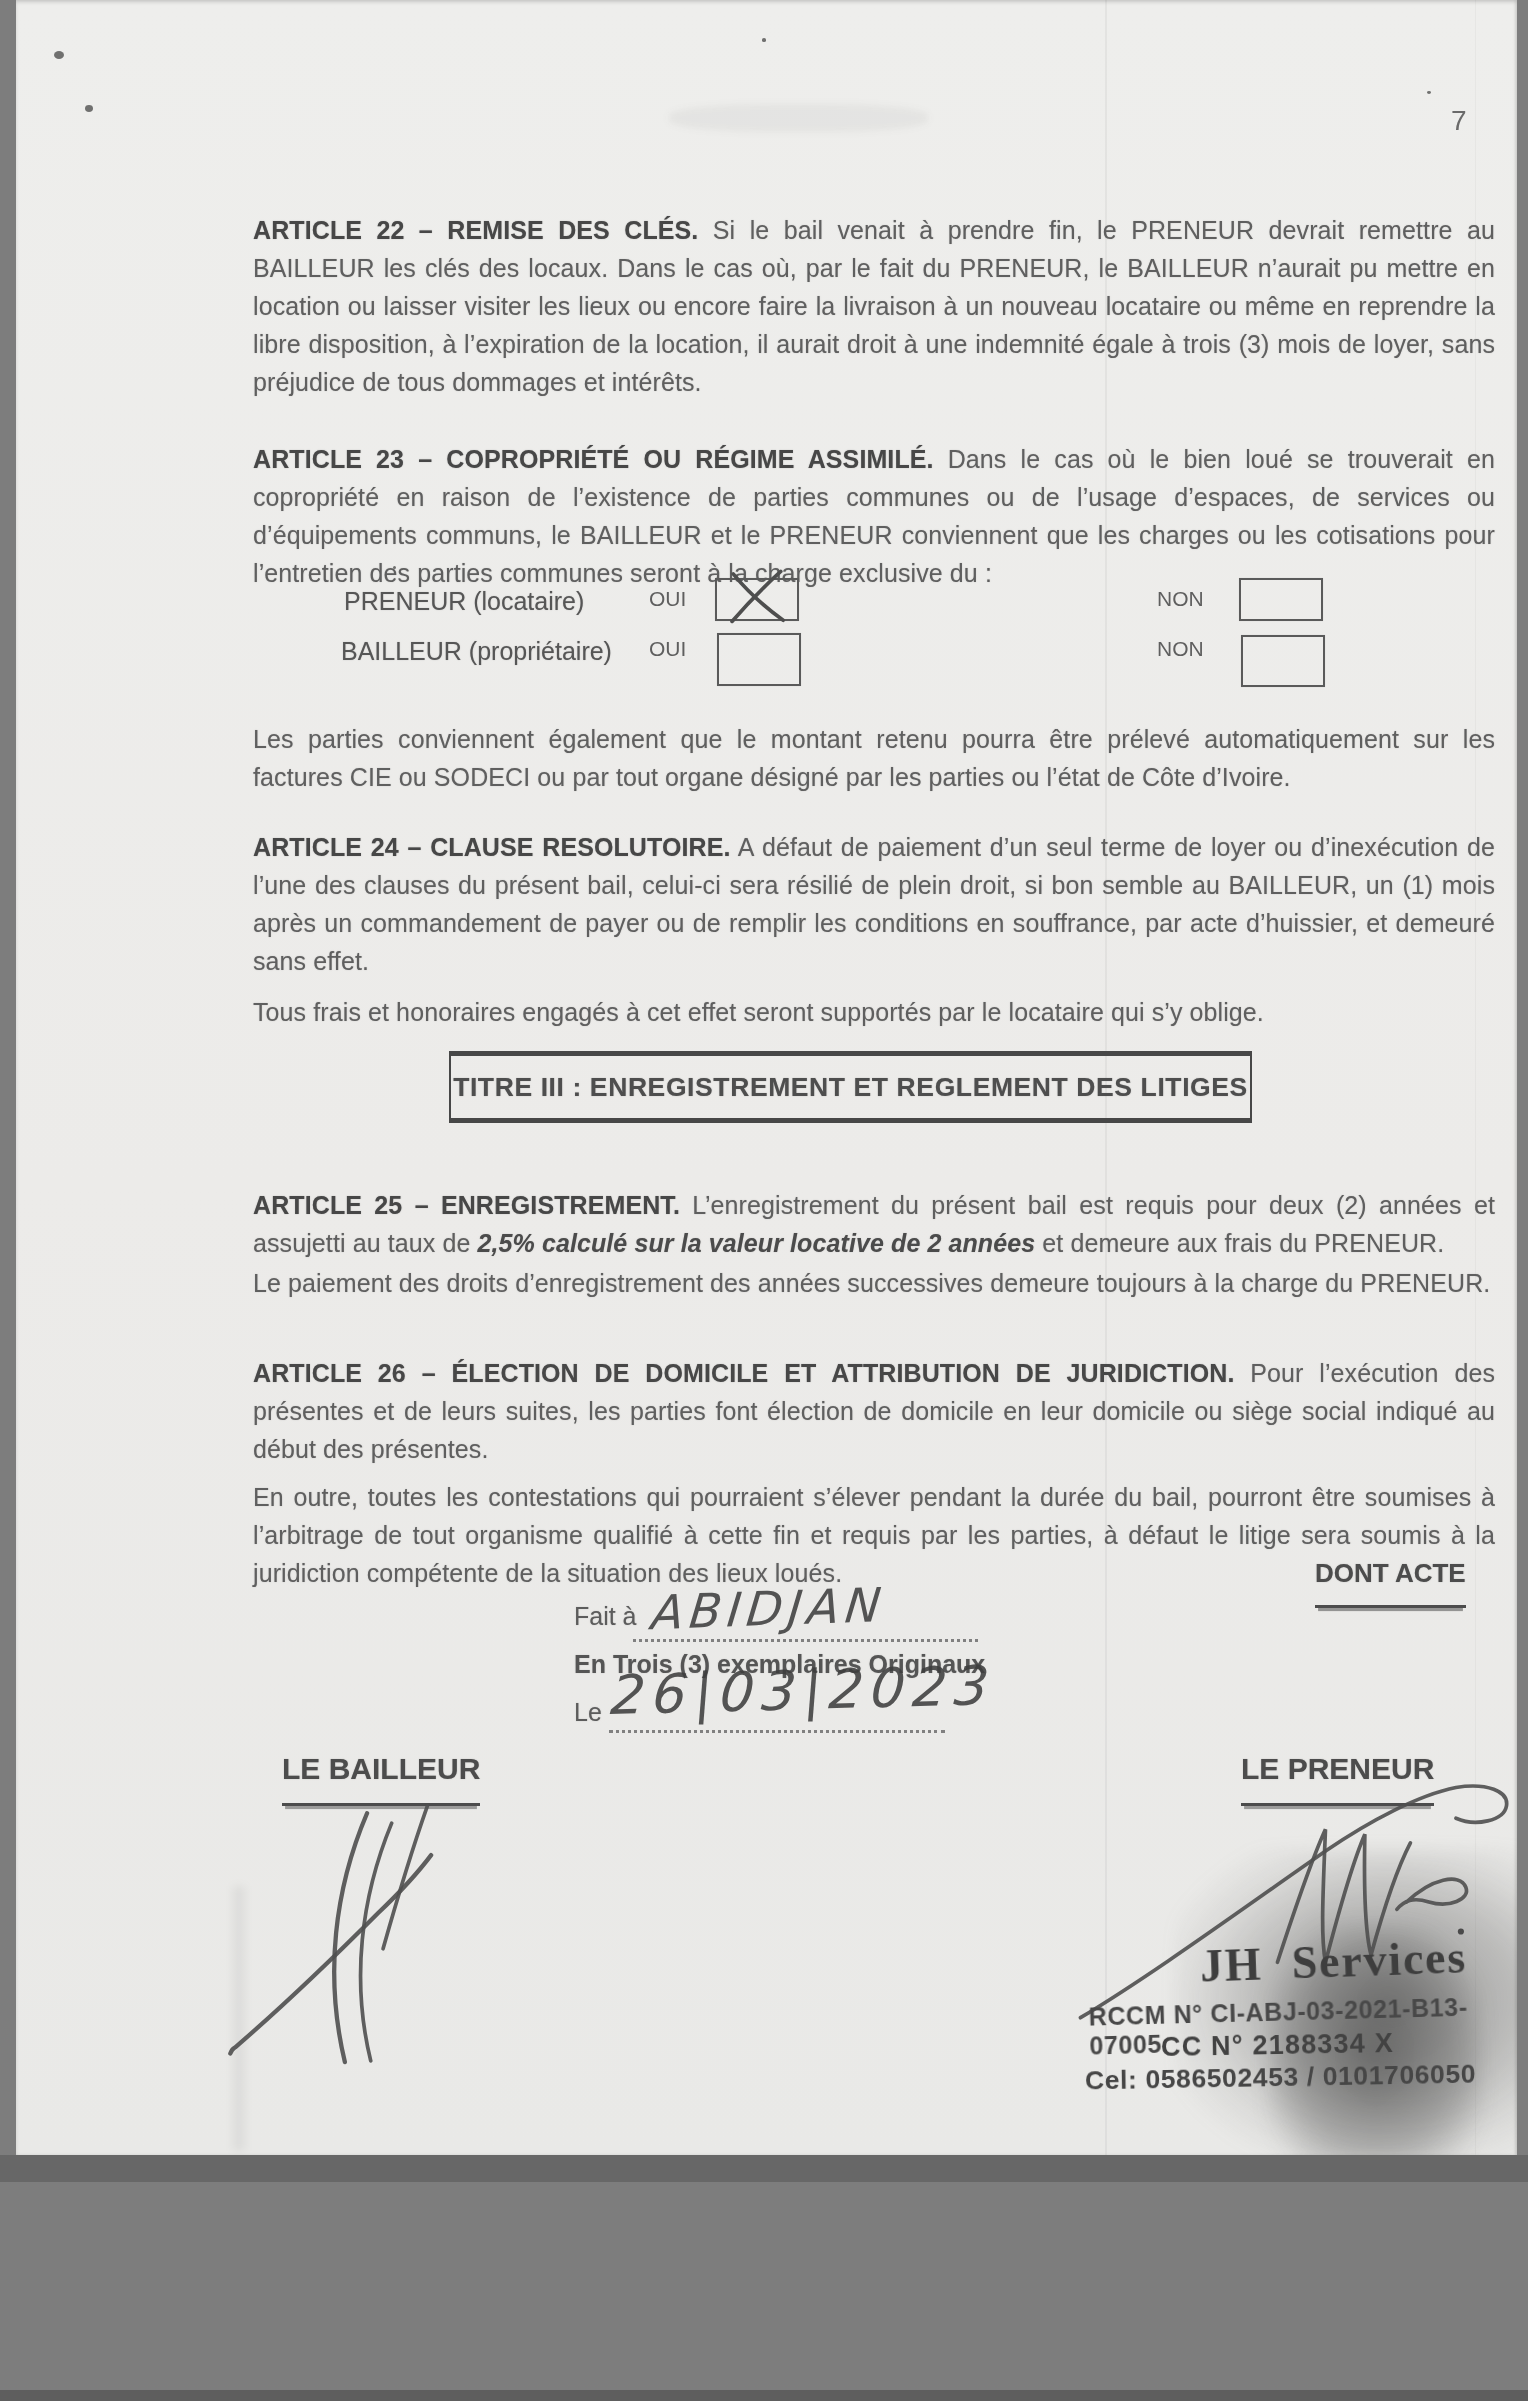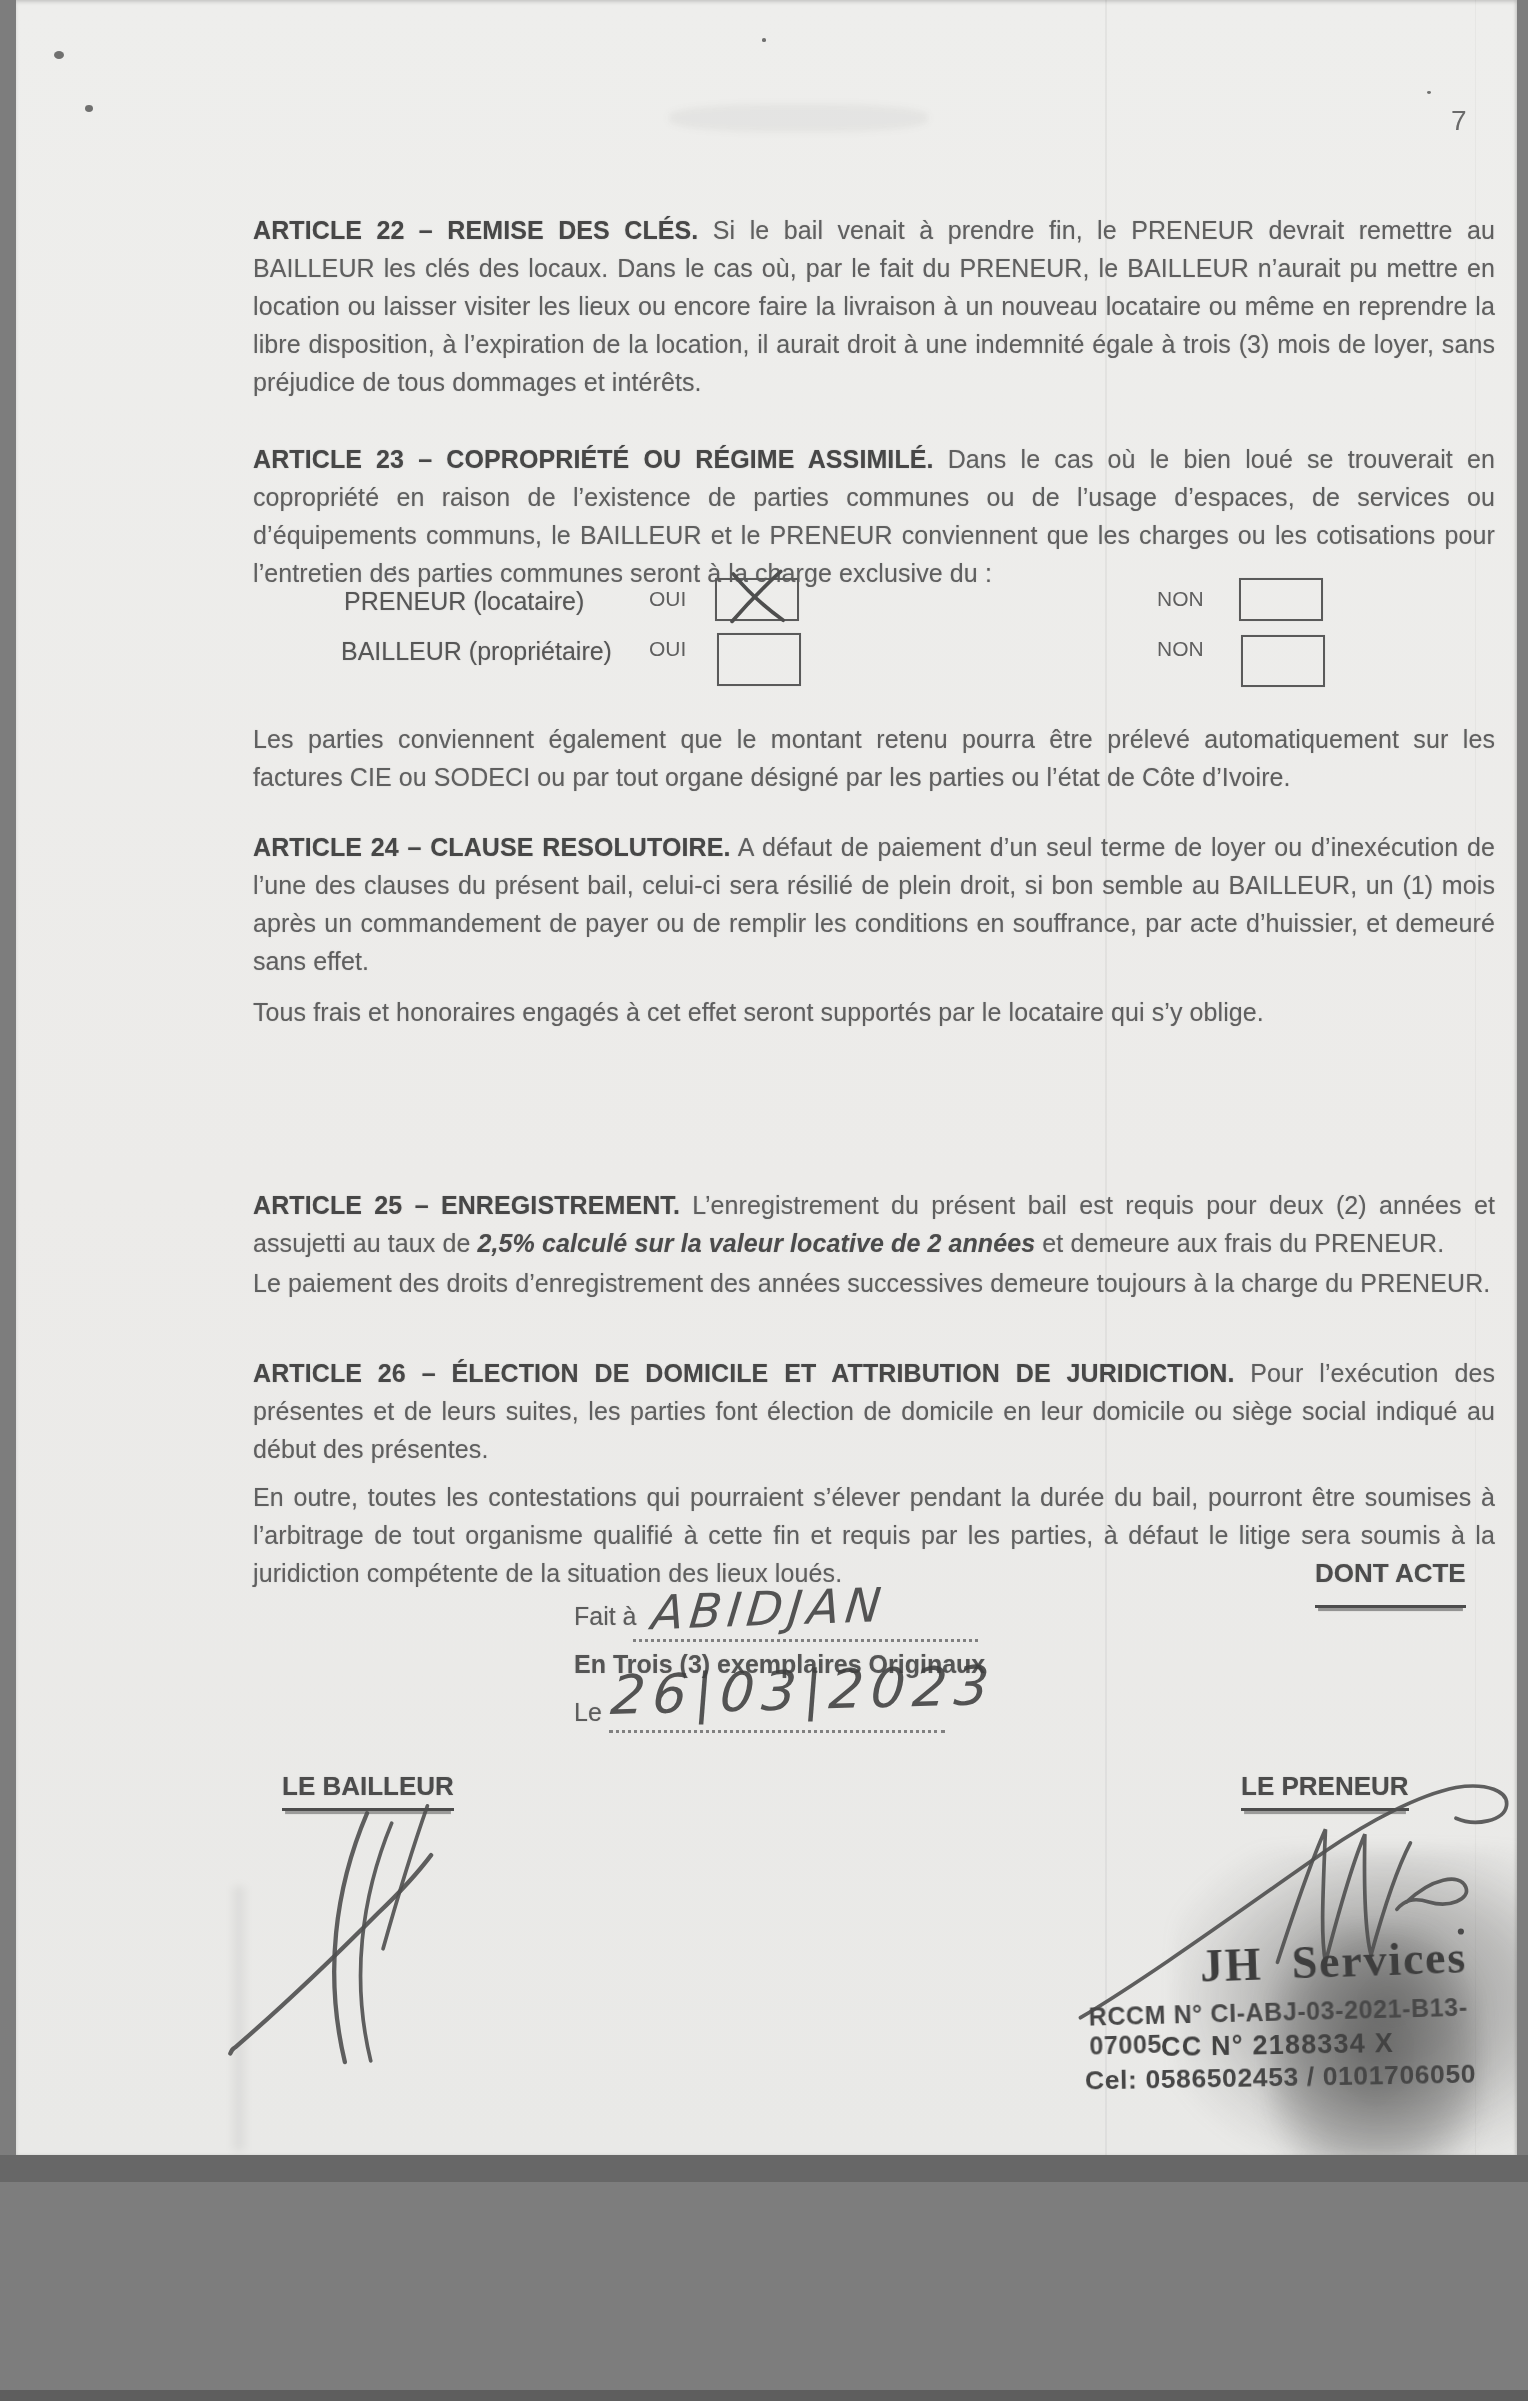--- a/index.html
+++ b/index.html
@@ -42,23 +42,23 @@
         text-shadow:0 0 1.2px rgba(70,70,70,.4);}
   
   .dont{position:absolute;left:1299px;top:1558px;font-size:26px;font-weight:bold;color:#4c4c4c;
         border-bottom:3.1px solid #4c4c4c;padding-bottom:16px;
         box-shadow:0 6.2px 0 -3.1px rgba(76,76,76,.55);text-shadow:0 0 1.2px rgba(70,70,70,.4);}
   .plainline{position:absolute;font-size:25px;color:#5c5c5c;text-shadow:0 0 1.2px rgba(90,90,90,.35);}
   .dots{position:absolute;border-bottom:3.7px dotted #6e6e6e;opacity:.85;}
   .hand{position:absolute;font-family:"DejaVu Sans",sans-serif;font-style:italic;color:rgba(62,62,62,.88);}
   .hand-city{left:636px;top:1581px;font-size:47px;letter-spacing:5.5px;transform:rotate(-2deg) skewX(-8deg);}
   .hand-date{left:595px;top:1659px;font-size:54px;letter-spacing:7.4px;transform:rotate(-1.5deg) skewX(-6deg);}
-  .siglabel{position:absolute;top:1752px;font-size:26px;font-weight:bold;color:#4c4c4c;
-        border-bottom:3.1px solid #4c4c4c;padding-bottom:6px;
-        box-shadow:0 6.2px 0 -3.1px rgba(76,76,76,.5);text-shadow:0 0 1.2px rgba(70,70,70,.4);margin-top:19px;}
+  .siglabel{position:absolute;top:1752px;font-size:30px;font-weight:bold;color:#4c4c4c;
+        border-bottom:3.1px solid #4c4c4c;padding-bottom:17px;
+        box-shadow:0 6.2px 0 -3.1px rgba(76,76,76,.5);text-shadow:0 0 1.2px rgba(70,70,70,.4);}
   .sig{position:absolute;}
   .sig path{fill:none;stroke:#4f4f4f;stroke-linecap:round;opacity:.9;}
   
   .stamp{color:#3e3e3e;position:absolute;filter:blur(0.2px);}
   .stamp-name{left:1184px;top:1935px;font-family:"Liberation Serif",serif;font-weight:bold;
         font-size:46px;letter-spacing:1.8px;word-spacing:16px;transform:rotate(-2deg);}
   .stamp-rccm{left:1073px;top:1997px;font-size:25px;font-weight:bold;letter-spacing:0.6px;transform:rotate(-1.5deg);color:#484848;}
   .stamp-cc{left:1145px;top:2030px;font-size:27px;font-weight:bold;letter-spacing:1.2px;transform:rotate(-1deg);color:#424242;}
   .stamp-cel{left:1069px;top:2062px;font-size:26.5px;font-weight:bold;letter-spacing:0.6px;transform:rotate(-1deg);color:#464646;}
 </style>
@@ -102,20 +102,21 @@
     <div class="chk" style="left:701px;top:633px;height:49px"></div>
     <div class="optword" style="left:1141px;top:637px">NON</div>
     <div class="chk" style="left:1225px;top:635px;height:48px"></div>
 
     <p class="para" style="top:704px">Les parties conviennent également que le montant retenu pourra être prélevé automatiquement sur les factures CIE ou SODECI ou par tout organe désigné par les parties ou l’état de Côte d’Ivoire.</p>
 
     <p class="para" style="top:812px"><b class="h">ARTICLE 24 – CLAUSE RESOLUTOIRE.</b><span> A défaut de paiement d’un seul terme de loyer ou d’inexécution de l’une des clauses du présent bail, celui-ci sera résilié de plein droit, si bon semble au BAILLEUR, un (1) mois après un commandement de payer ou de remplir les conditions en souffrance, par acte d’huissier, et demeuré sans effet.</span></p>
 
     <p class="para" style="top:977px">Tous frais et honoraires engagés à cet effet seront supportés par le locataire qui  s’y oblige.</p>
 
+    <div class="titre-box">TITRE III : ENREGISTREMENT ET REGLEMENT DES LITIGES</div>
 
     <p class="para" style="top:1170px"><b class="h">ARTICLE 25 – ENREGISTREMENT.</b><span> L’enregistrement du présent bail est requis pour deux (2) années et assujetti au taux de </span><span class="emph">2,5% calculé sur la valeur locative de 2 années</span><span> et demeure aux frais du PRENEUR.</span></p>
 
     <p class="para" style="top:1248px">Le paiement des droits d’enregistrement des années successives demeure toujours à la charge du PRENEUR.</p>
 
     <p class="para" style="top:1338px"><b class="h">ARTICLE 26 – ÉLECTION DE DOMICILE ET ATTRIBUTION DE JURIDICTION.</b><span> Pour l’exécution des présentes et de leurs suites, les parties font élection de domicile en leur domicile ou siège social indiqué au début des présentes.</span></p>
 
     <p class="para" style="top:1462px">En outre, toutes les contestations qui pourraient s’élever pendant la durée du bail, pourront être soumises à l’arbitrage de tout organisme qualifié à cette fin et requis par les parties, à défaut le litige sera soumis à la juridiction compétente de la situation des lieux loués.</p>
 
     <div class="dont">DONT ACTE</div>

